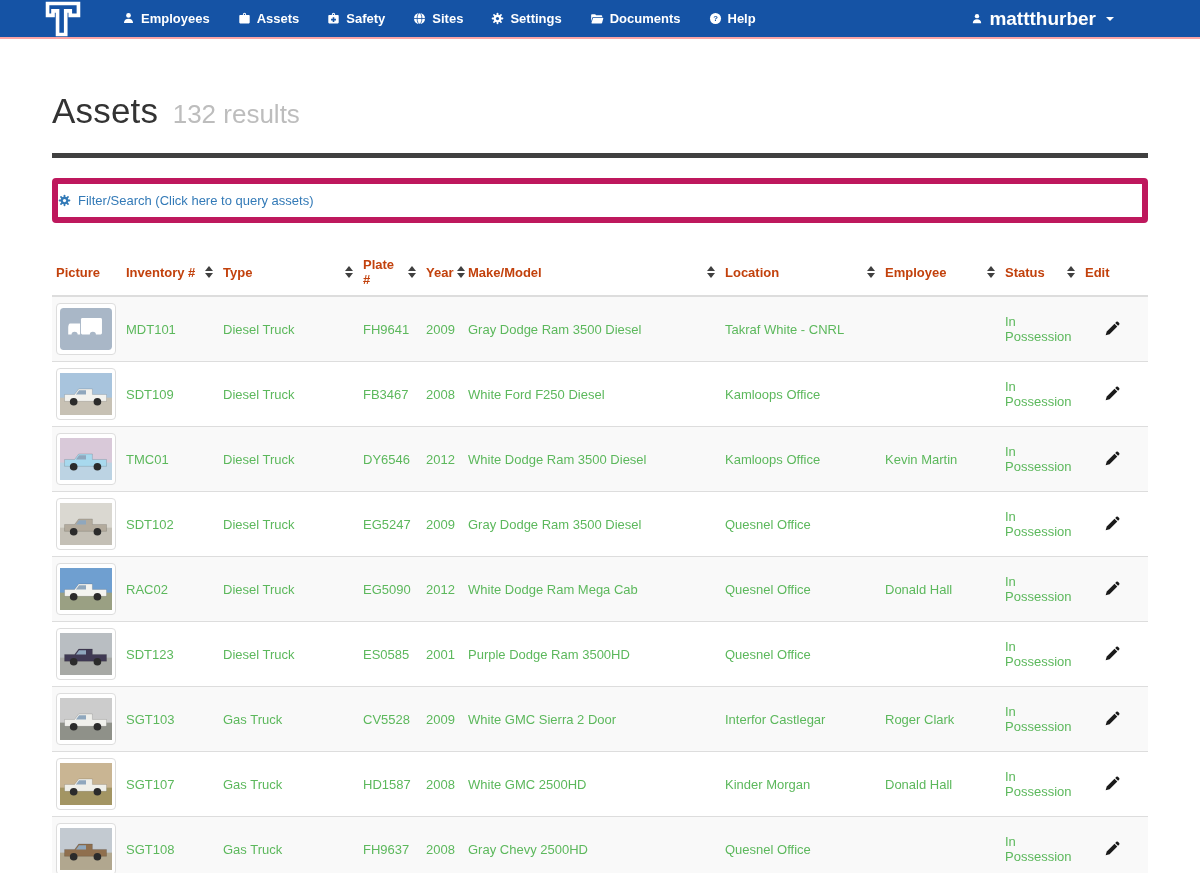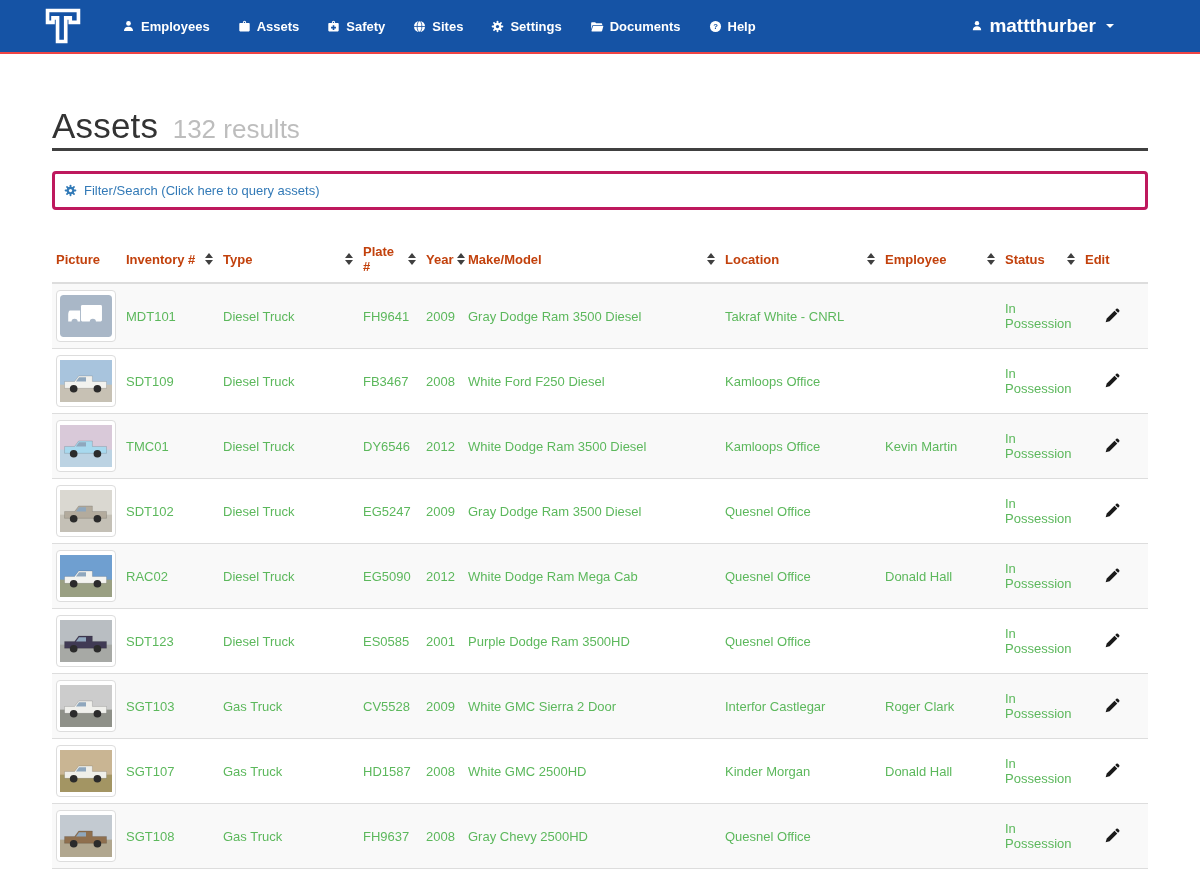--- a/index.html
+++ b/index.html
@@ -6,23 +6,23 @@
   html, body {
     margin: 0; padding: 0;
     width: 1200px; height: 873px;
     overflow: hidden;
     background: #fff;
     font-family: "Liberation Sans", sans-serif;
     color: #333;
   }
   
   .navbar {
-    height: 54px;
+    height: 39px;
     background: #1553a5;
-    border-bottom: 2px solid #ef4444;
+    border-bottom: 2px solid #fca5a5;
     display: flex;
     align-items: center;
     padding-left: 40px;
   }
   .logo { margin-right: 22px; display: flex; align-items: center; }
   .nav-items { display: flex; align-items: center; height: 100%; }
   .nav-item {
     display: flex; align-items: center; gap: 6px;
     color: #fff; font-size: 13px; font-weight: 700;
     padding: 0 14px; height: 100%; cursor: pointer; text-decoration: none;
@@ -33,27 +33,27 @@
     display: flex; align-items: center; gap: 6px;
     color: #ffffff; font-size: 19px; font-weight: 700; cursor: pointer;
   }
   .caret {
     display: inline-block; width: 0; height: 0; margin-left: 4px;
     border-left: 4px solid transparent; border-right: 4px solid transparent;
     border-top: 4px solid #fff;
   }
   
   .container { width: 1096px; margin: 0 auto; }
-  .page-header { margin-top: 52px; padding-bottom: 2px; border-bottom: 3px solid #404040; }
+  .page-header { margin-top: 52px; padding-bottom: 22px; border-bottom: 5px solid #404040; }
   .page-header h1 { margin: 0; font-size: 35px; font-weight: 500; color: #333; display: inline; letter-spacing: .2px; }
   .page-header .results { font-size: 26px; color: #bdbdbd; font-weight: 400; margin-left: 10px; }
   .filter-panel {
     margin-top: 20px;
-    border: 3px solid #be185d; border-radius: 4px;
-    padding: 9px 9px;
+    border: 6px solid #be185d; border-radius: 4px;
+    padding: 9px 0;
     display: flex; align-items: center; gap: 7px;
     color: #337ab7; font-size: 13px; cursor: pointer;
     background: #fff;
   }
   
   table { width: 100%; border-collapse: collapse; table-layout: fixed; margin-top: 26px; font-size: 13px; }
   col.c-picture  { width: 70px; }
   col.c-inventory{ width: 97px; }
   col.c-type     { width: 140px; }
   col.c-plate    { width: 63px; }

